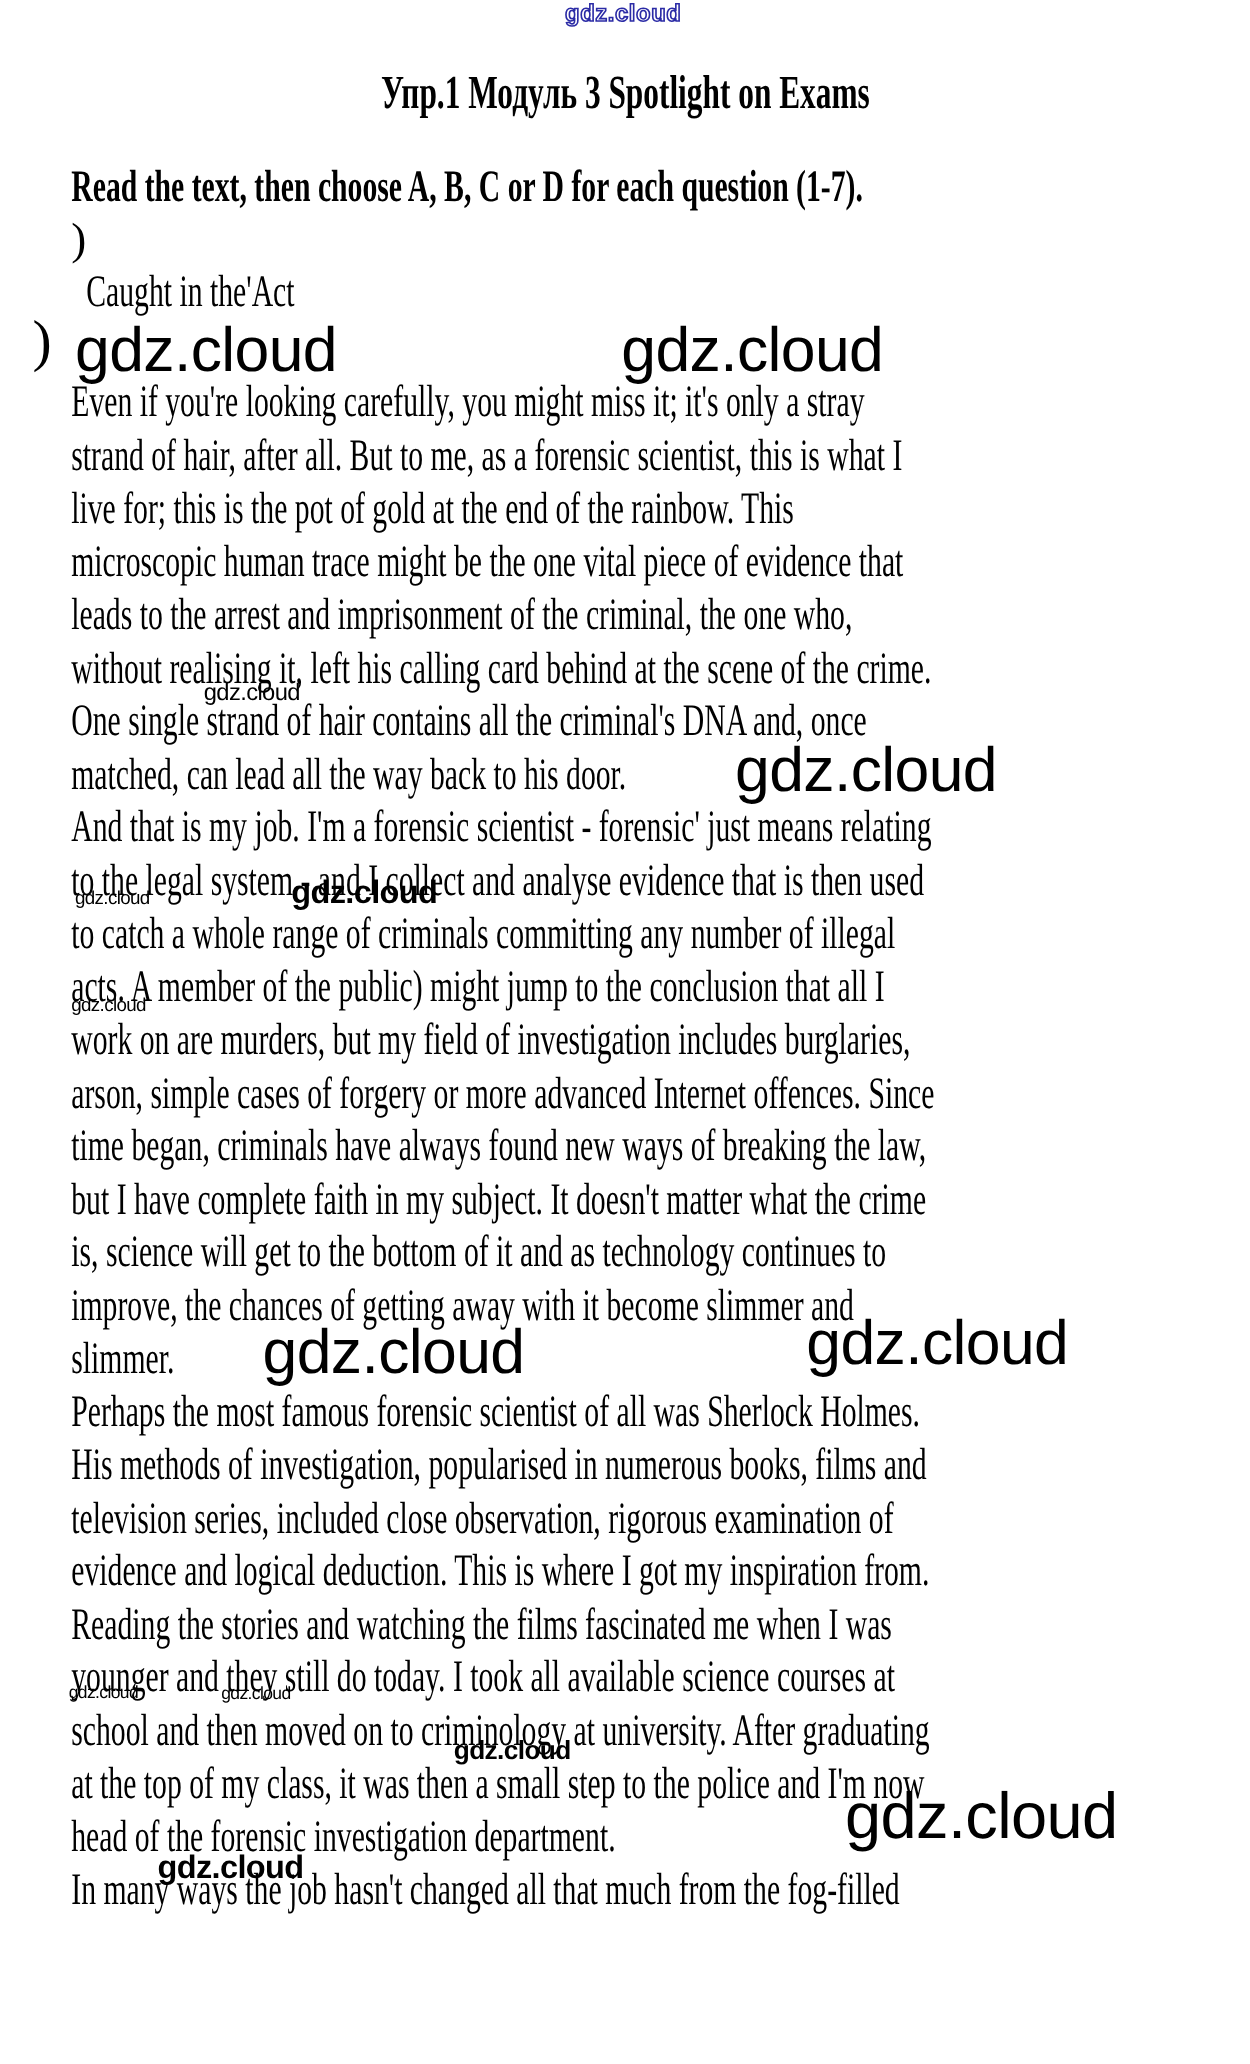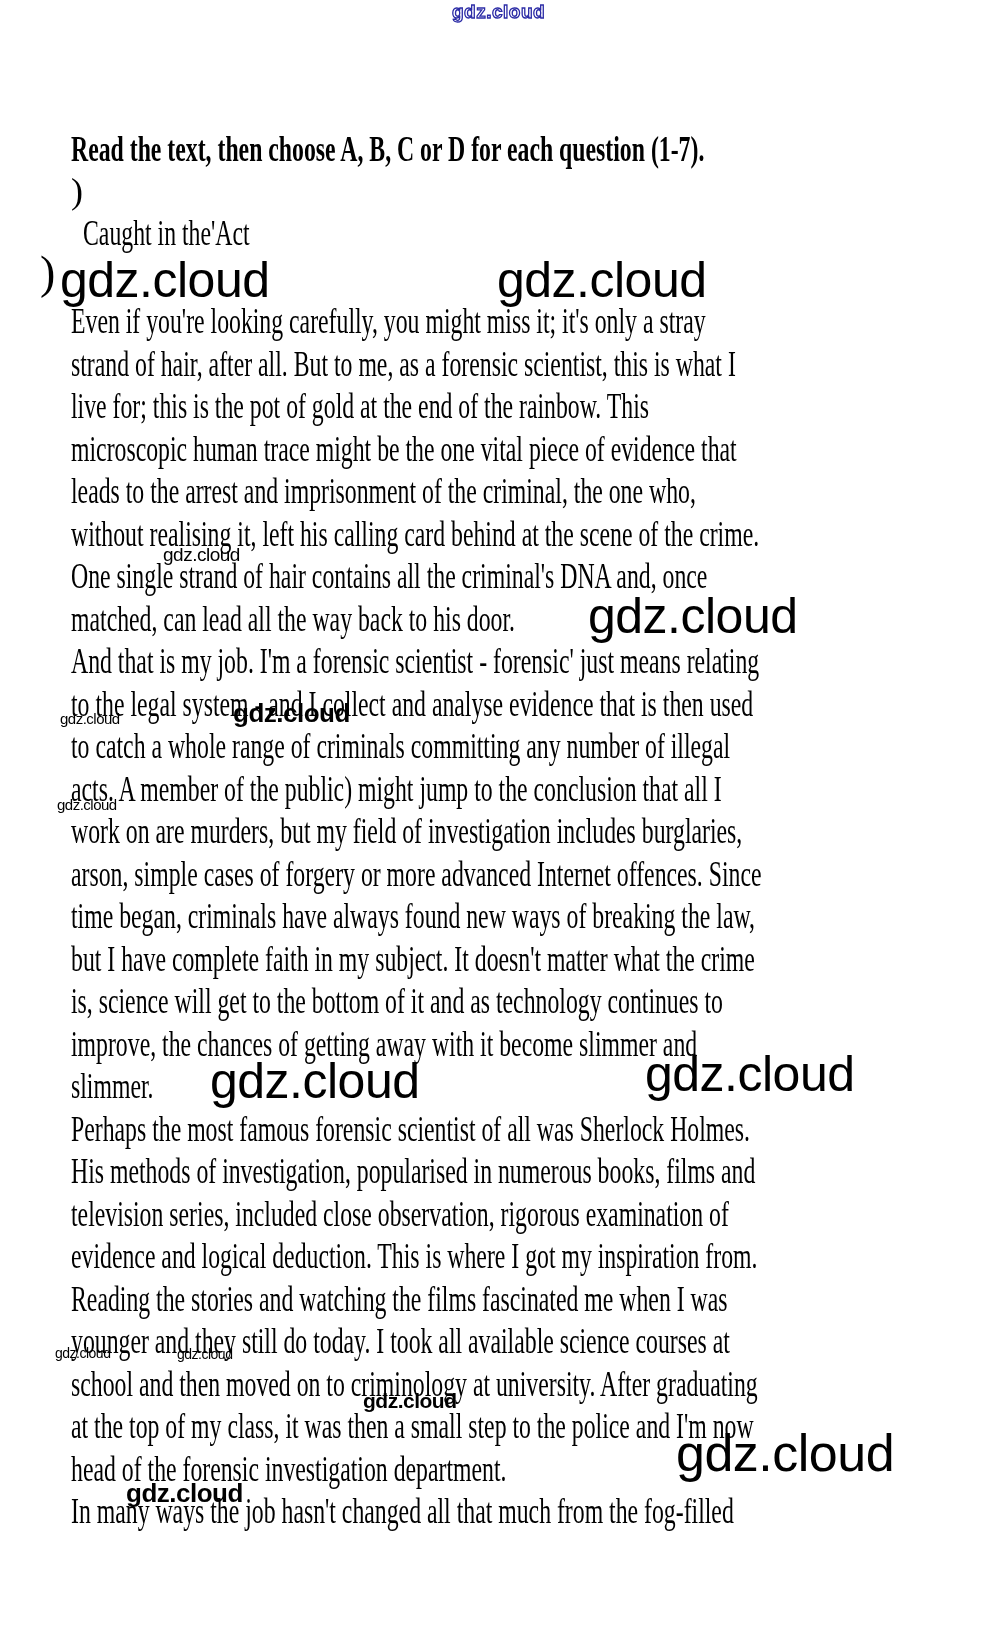--- a/index.html
+++ b/index.html
@@ -6,21 +6,21 @@
   html, body { background: #777; }
   #page {
     position: relative;
     width: 1000px;
     height: 1651px;
     background: #ffffff;
     overflow: hidden;
     font-family: "Liberation Serif", serif;
     color: #000;
   }
-  .abs { position: absolute; padding-left: 14px; }
+  .abs { position: absolute; }
   .squeeze {
     display: inline-block;
     transform: scaleX(0.66);
     transform-origin: 0 50%;
     white-space: nowrap;
   }
   .squeeze-c {
     display: inline-block;
     transform: scaleX(0.66);
     transform-origin: 50% 50%;
@@ -84,20 +84,23 @@
     color: #ffffff;
     -webkit-text-stroke: 1.3px var(--wm-outline-color, #2b2ba6);
     letter-spacing: 0.5px;
   }
 </style>
 </head>
 <body>
 
 <div id="page">
 
+  <div id="doc-title" class="abs">
+    <span class="squeeze-c">Упр.1 Модуль 3 Spotlight on Exams</span>
+  </div>
 
   <div id="instruction" class="abs">
     <span class="squeeze">Read the text, then choose A, B, C or D for each question (1-7).</span>
   </div>
 
   <div id="paren-line" class="abs">)</div>
 
   <div id="story-title" class="abs">
     <span class="squeeze">Caught in the'Act</span>
   </div>

